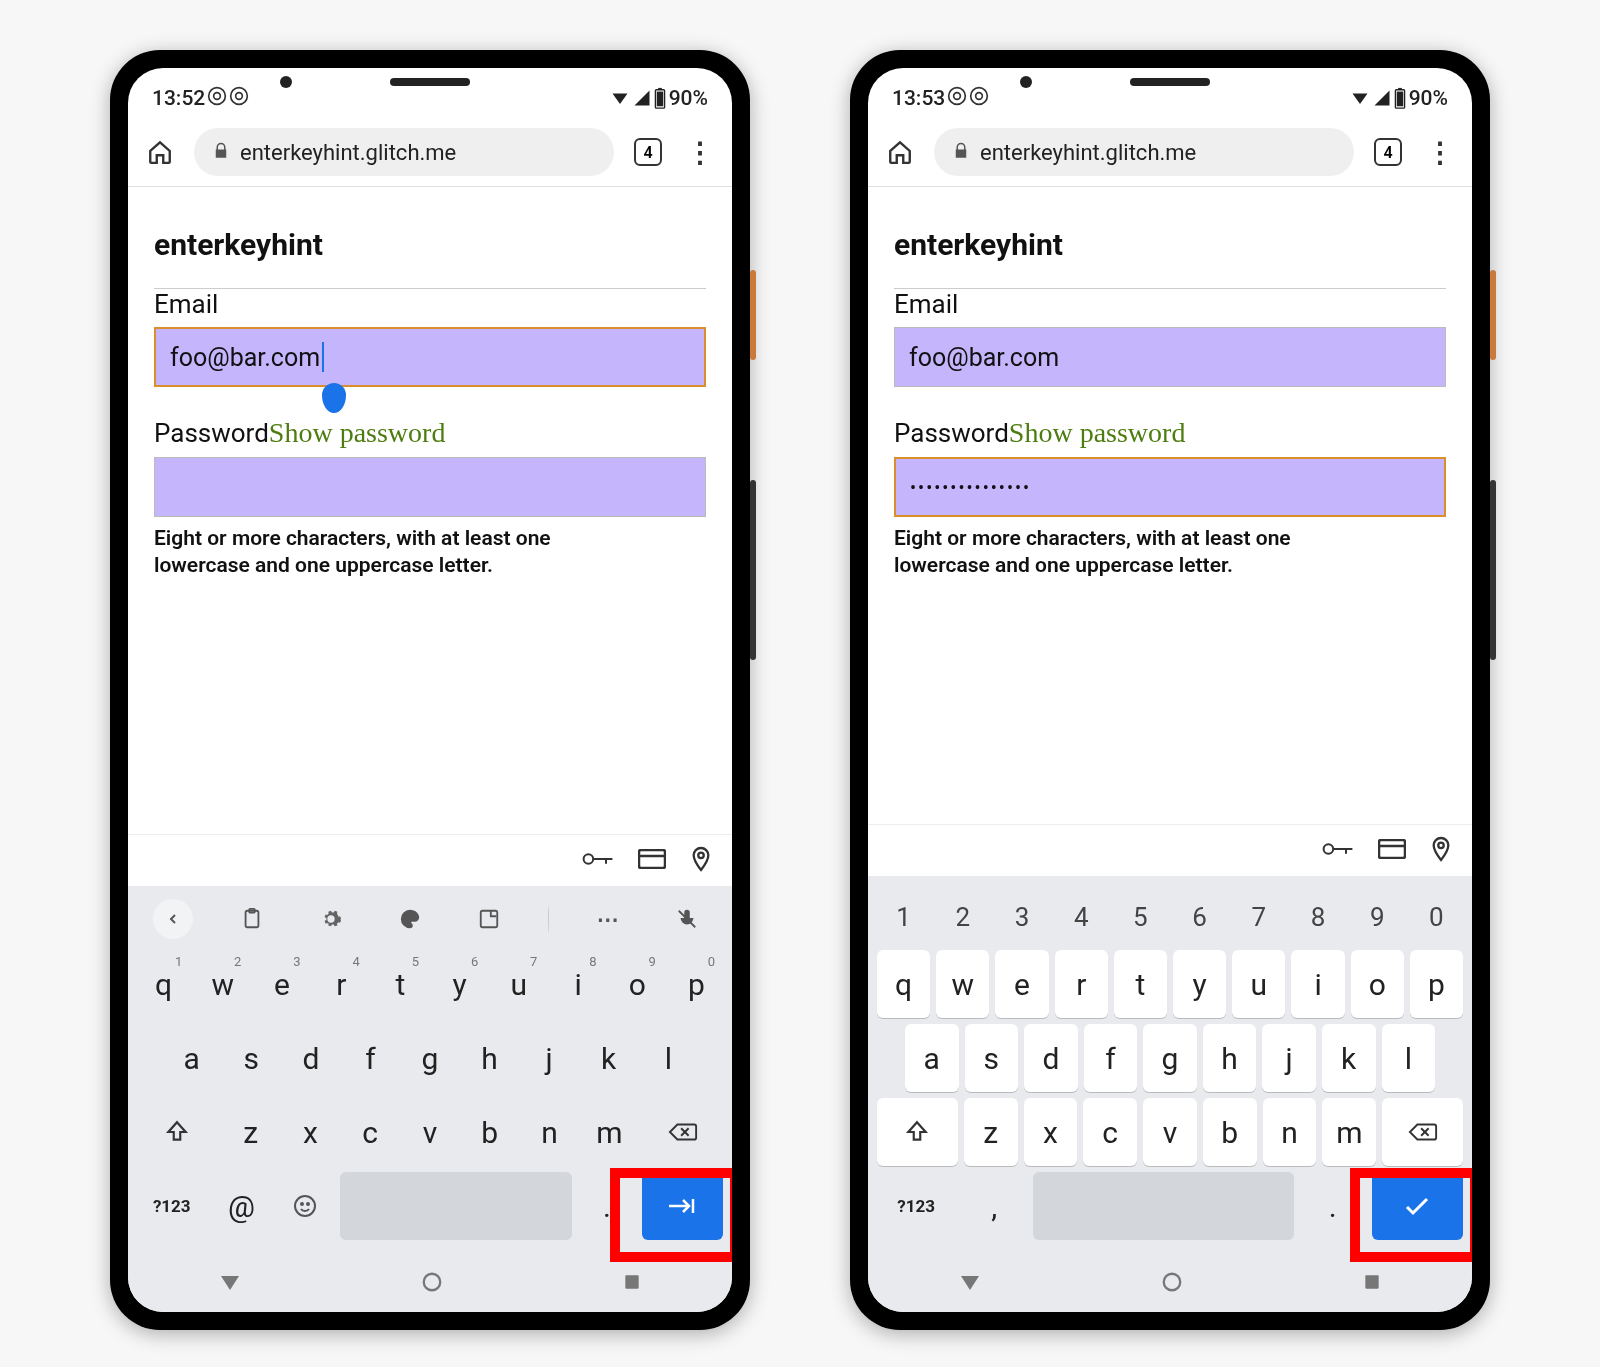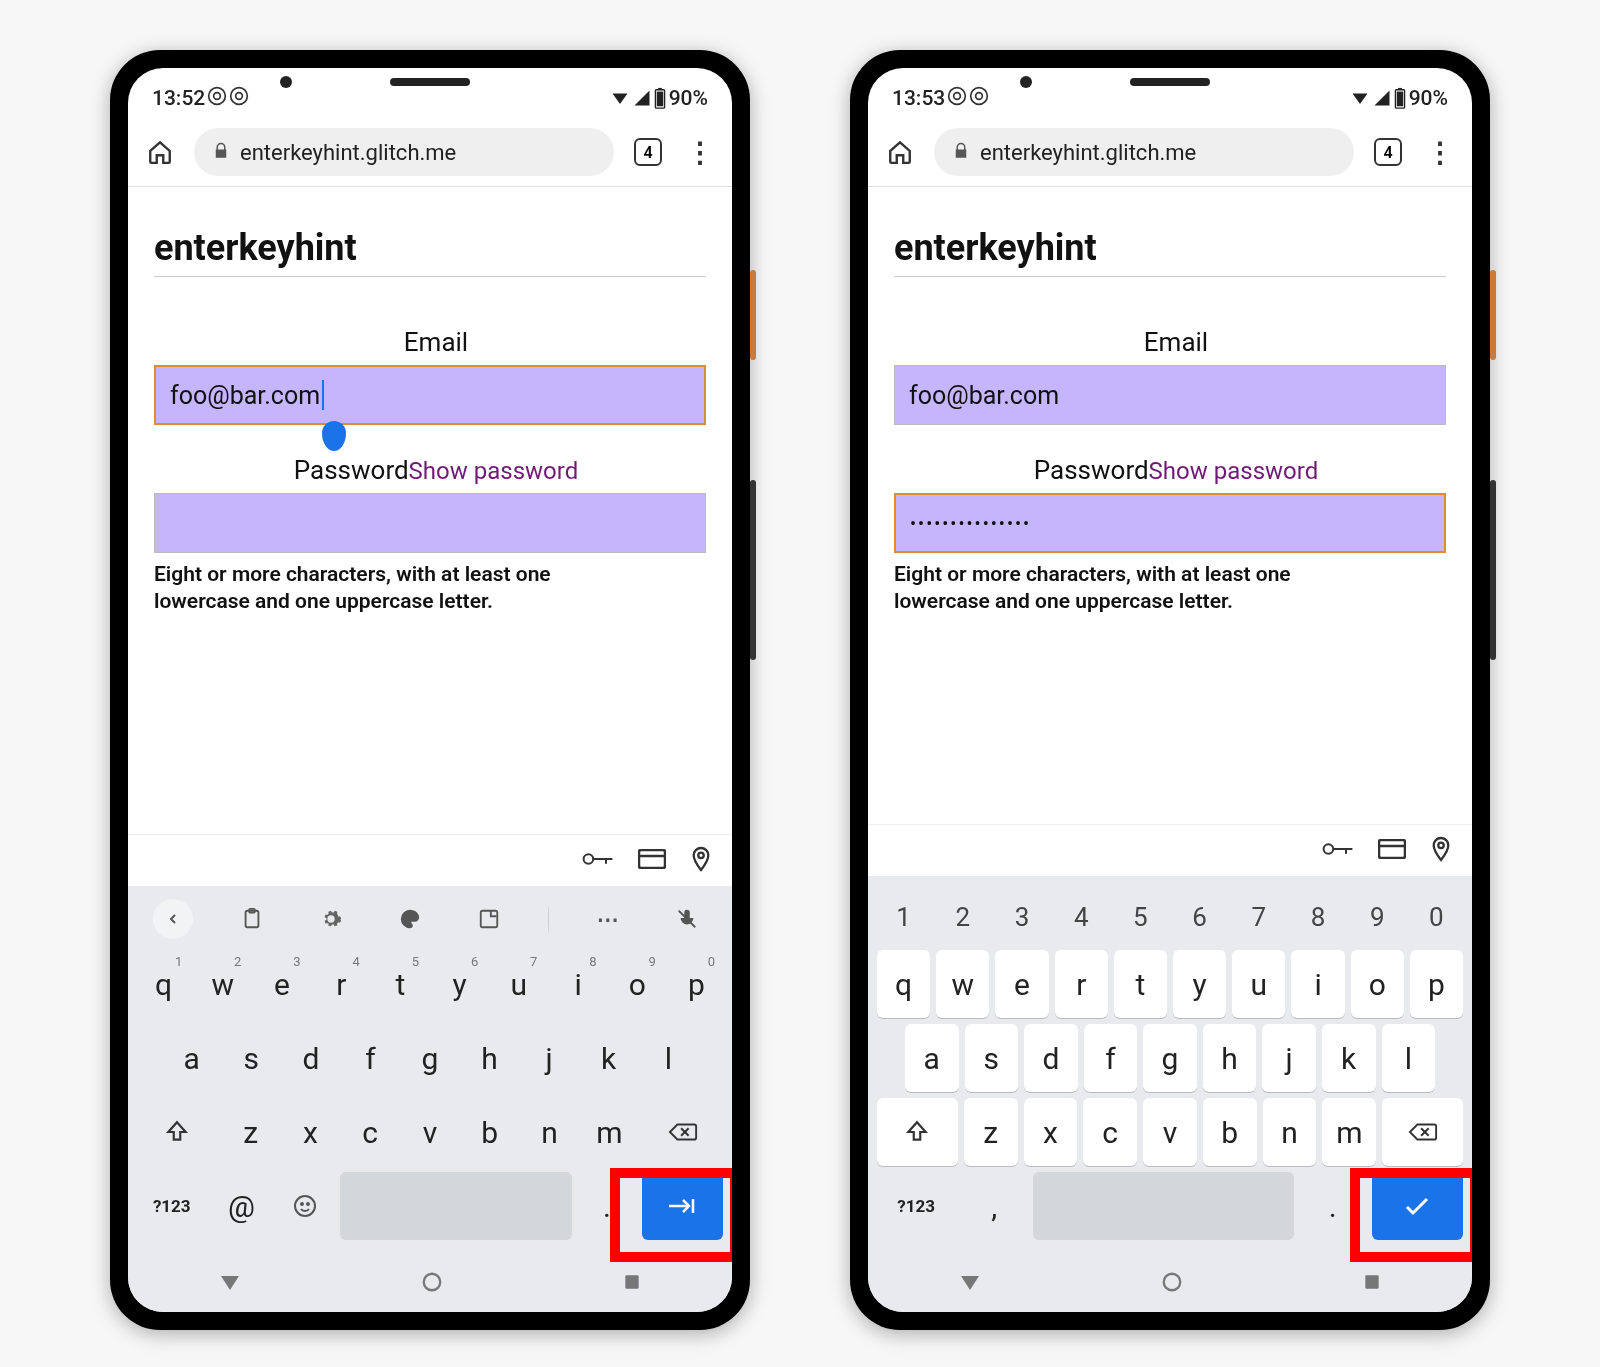--- a/index.html
+++ b/index.html
@@ -117,36 +117,34 @@
   }
   .divider { height: 1px; background: #e0e0e0; }
 
   
   .page {
     flex: 1;
     padding: 40px 26px 0 26px;
     color: #111;
   }
   .page h1 {
-    font-size: 36px;
+    font-size: 30px;
     font-weight: 700;
-    padding-bottom: 7px;
+    padding-bottom: 26px;
     border-bottom: 1px solid #ccc;
-    margin-bottom: 50px;
   }
   .field-row { margin-bottom: 30px; }
   .label-row {
     display: flex;
-    justify-content: center;
+    justify-content: flex-start;
     align-items: baseline;
     font-size: 26px;
     margin-bottom: 8px;
-    margin-left: 12px;
-  }
-  .show-pw { font-size: 24px; color: #701a75; }
+  }
+  .show-pw { font-size: 28px; color: #4d7c0f; font-family: Liberation Serif, serif; }
   .text-input {
     width: 100%;
     height: 60px;
     border: 1px solid #bbb;
     font-size: 25px;
     padding: 0 14px;
     position: relative;
     display: flex;
     align-items: center;
     background: #c4b5fd;

